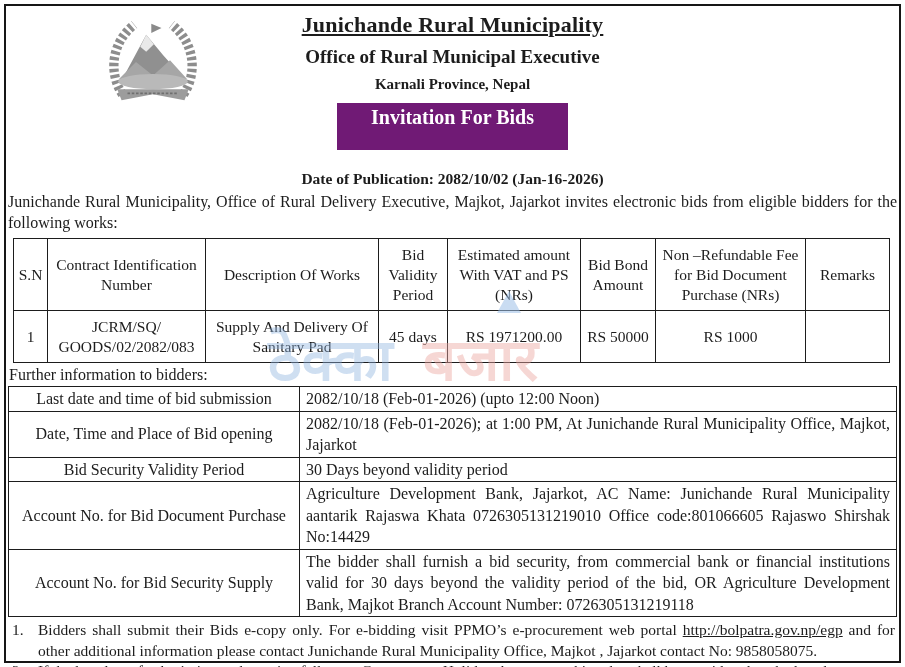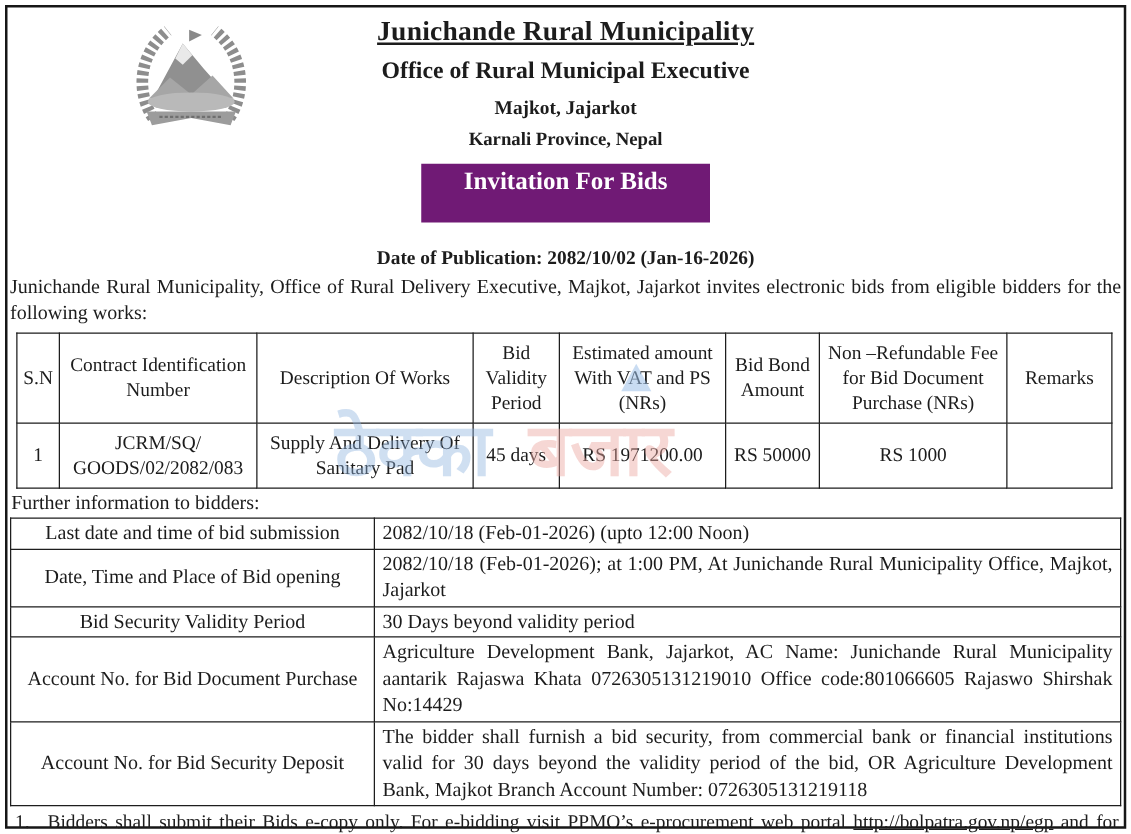--- a/index.html
+++ b/index.html
@@ -77,21 +77,20 @@
         <polygon points="24,80 52,28 72,52 97,80" fill="#909090"></polygon>
         <polygon points="45,42 52,28 61,39 52,48" fill="#e9e9e9"></polygon>
         <polygon points="20,80 40,60 60,76 80,58 100,80" fill="#a6a6a6"></polygon>
         <ellipse cx="60" cy="83" rx="41" ry="9" fill="#b9b9b9"></ellipse>
         <path d="M18,92 L102,92 L97,105 L60,98 L23,105 Z" fill="#9c9c9c"></path>
         <line x1="30" y1="97" x2="90" y2="97" stroke="#6f6f6f" stroke-width="2" stroke-dasharray="3 2"></line>
       </svg>
     </div>
     <div class="t-muni">Junichande Rural Municipality</div>
     <div class="t-office">Office of Rural Municipal Executive</div>
-    <div class="t-loc">Majkot, Jajarkot</div>
     <div class="t-prov">Karnali Province, Nepal</div>
     <div class="banner-wrap">
       <div class="banner">Invitation For Bids</div>
     </div>
     <div class="pubdate">Date of Publication: 2082/10/02 (Jan-16-2026)</div>
   </div>
 
   <div class="intro">Junichande Rural Municipality, Office of Rural Delivery Executive, Majkot, Jajarkot invites electronic bids from eligible bidders for the following works:</div>
 
   <table class="bids-table">
@@ -144,21 +143,21 @@
     </tr>
     <tr>
       <td class="lbl">Bid Security Validity Period</td>
       <td class="val">30 Days beyond validity period</td>
     </tr>
     <tr>
       <td class="lbl">Account No. for Bid Document Purchase</td>
       <td class="val">Agriculture Development Bank, Jajarkot, AC Name: Junichande Rural Municipality aantarik Rajaswa Khata 0726305131219010   Office code:801066605  Rajaswo Shirshak No:14429</td>
     </tr>
     <tr>
-      <td class="lbl">Account No. for Bid Security Deposit</td>
+      <td class="lbl">Account No. for Bid Security Supply</td>
       <td class="val">The bidder shall furnish a bid security, from commercial bank or financial institutions valid for 30 days beyond the validity period of the bid, OR Agriculture Development Bank, Majkot Branch Account Number: 0726305131219118</td>
     </tr>
   </tbody>
     </table>
 
   <div class="notes">
     <div class="note">
       <span class="num">1.</span><span>Bidders shall submit their Bids e-copy only. For e-bidding visit PPMO’s e-procurement web portal </span><a href="#">http://bolpatra.gov.np/egp</a><span> and for other additional information please contact Junichande Rural Municipality Office, Majkot , Jajarkot contact No: 9858058075.</span>
     </div>
     <div class="note">

